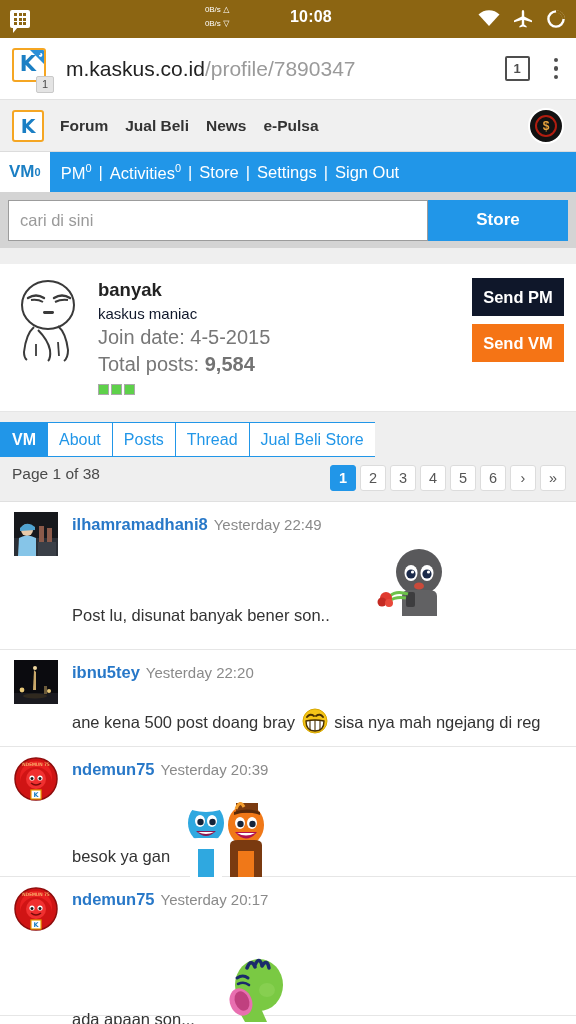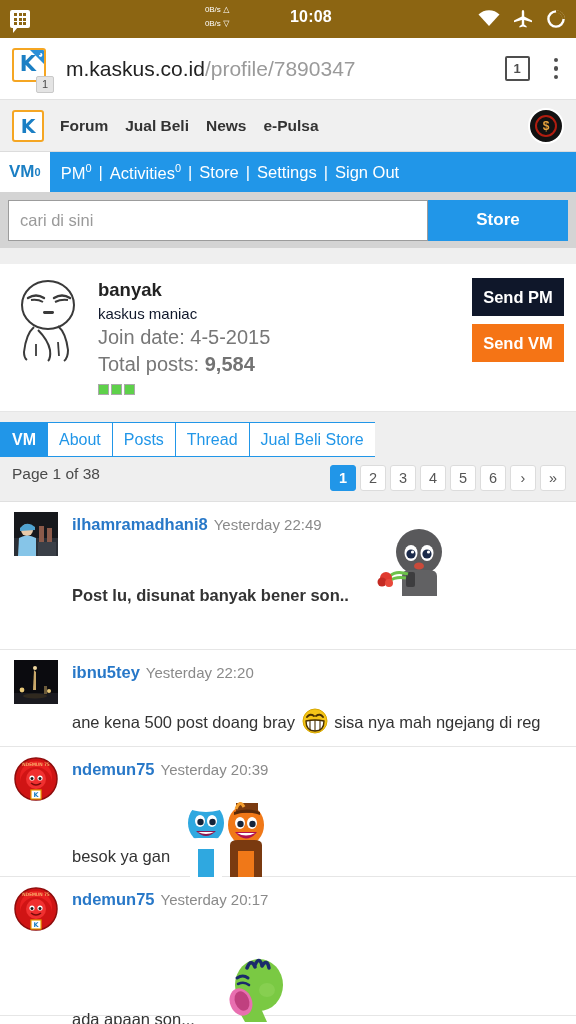--- a/index.html
+++ b/index.html
@@ -396,21 +396,21 @@
         <path d="M5 26 Q13 21 22 26 L22 44 L4 44 Z" fill="#86c5e8"></path>
         <rect x="25" y="14" width="5" height="16" fill="#8b5a4a"></rect>
         <rect x="33" y="16" width="5" height="14" fill="#8b5a4a"></rect>
         <rect x="24" y="30" width="18" height="14" fill="#3a3f47"></rect>
       </svg>
     </div>
     <div class="post-meta">
       <span class="post-user">ilhamramadhani8</span><span class="post-time">Yesterday 22:49</span>
     </div>
   </div>
-  <div class="post-body" style="margin-top:28px;font-weight:bold;">
+  <div class="post-body" style="margin-top:48px;">
     <span>Post lu, disunat banyak bener son..</span>
     <span class="emo-float" style="left:300px; top:-58px;">
       <svg width="78" height="78" viewBox="0 0 78 78">
         <circle cx="47" cy="26" r="23" fill="#59595b"></circle>
         <ellipse cx="39" cy="27" rx="6.5" ry="8" fill="#ffffff"></ellipse>
         <ellipse cx="55" cy="27" rx="6.5" ry="8" fill="#ffffff"></ellipse>
         <circle cx="39" cy="28" r="4.6" fill="#1b2a4a"></circle>
         <circle cx="55" cy="28" r="4.6" fill="#1b2a4a"></circle>
         <circle cx="40.5" cy="26" r="1.6" fill="#ffffff"></circle>
         <circle cx="56.5" cy="26" r="1.6" fill="#ffffff"></circle>

